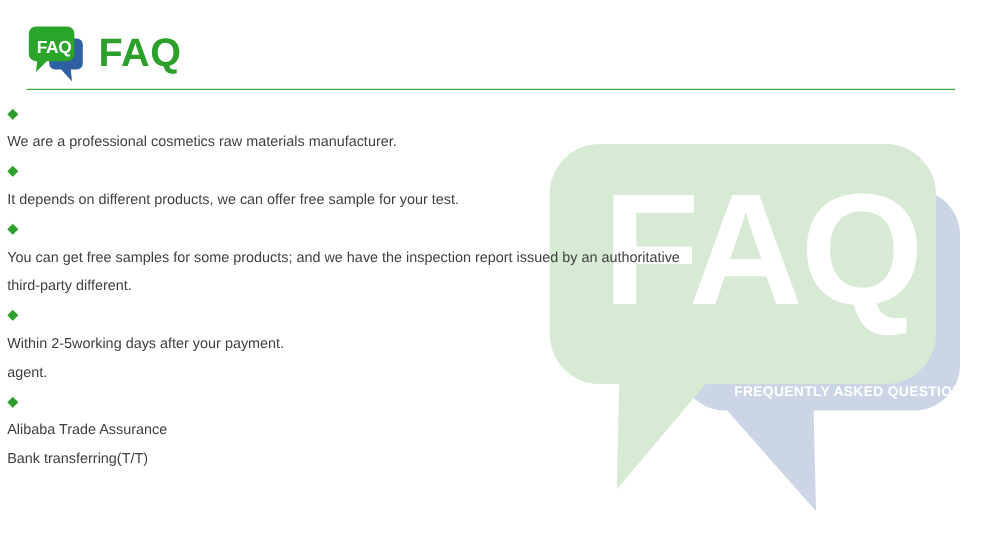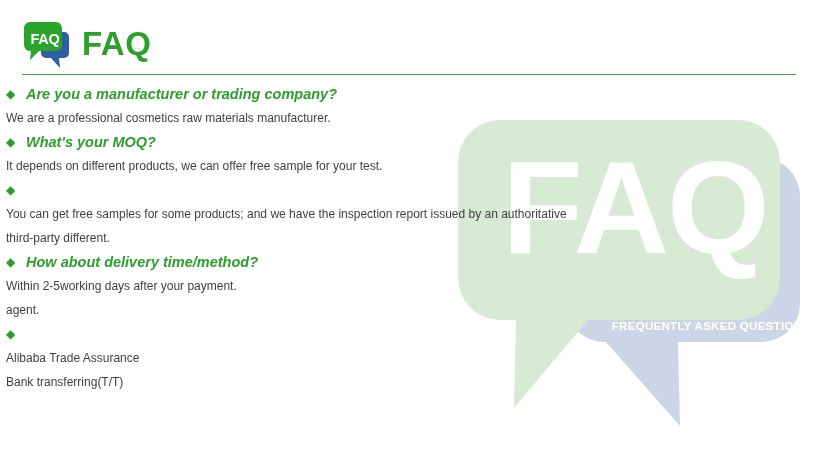--- a/index.html
+++ b/index.html
@@ -147,45 +147,42 @@
     <div class="page-title">FAQ</div>
 
     <div class="divider"></div>
   </div>
 
   <div class="faq-body">
 
     <div class="qa-block">
       <div class="question">
         <span class="q-bullet">◆</span>
-        <span>Are you a manufacturer or trading company?</span>
       </div>
       <div class="answer-line">We are a professional cosmetics raw materials manufacturer.</div>
     </div>
 
     <div class="qa-block">
       <div class="question">
         <span class="q-bullet">◆</span>
-        <span>What's your MOQ?</span>
       </div>
       <div class="answer-line">It depends on different products, we can offer free sample for your test.</div>
     </div>
 
     <div class="qa-block">
       <div class="question">
         <span class="q-bullet">◆</span>
       </div>
       <div class="answer-line">You can get free samples for some products; and we have the inspection report issued by an authoritative</div>
       <div class="answer-line">third-party different.</div>
     </div>
 
     <div class="qa-block">
       <div class="question">
         <span class="q-bullet">◆</span>
-        <span>How about delivery time/method?</span>
       </div>
       <div class="answer-line">Within 2-5working days after your payment.</div>
       <div class="answer-line">agent.</div>
     </div>
 
     <div class="qa-block">
       <div class="question">
         <span class="q-bullet">◆</span>
       </div>
       <div class="answer-line">Alibaba Trade Assurance</div>

